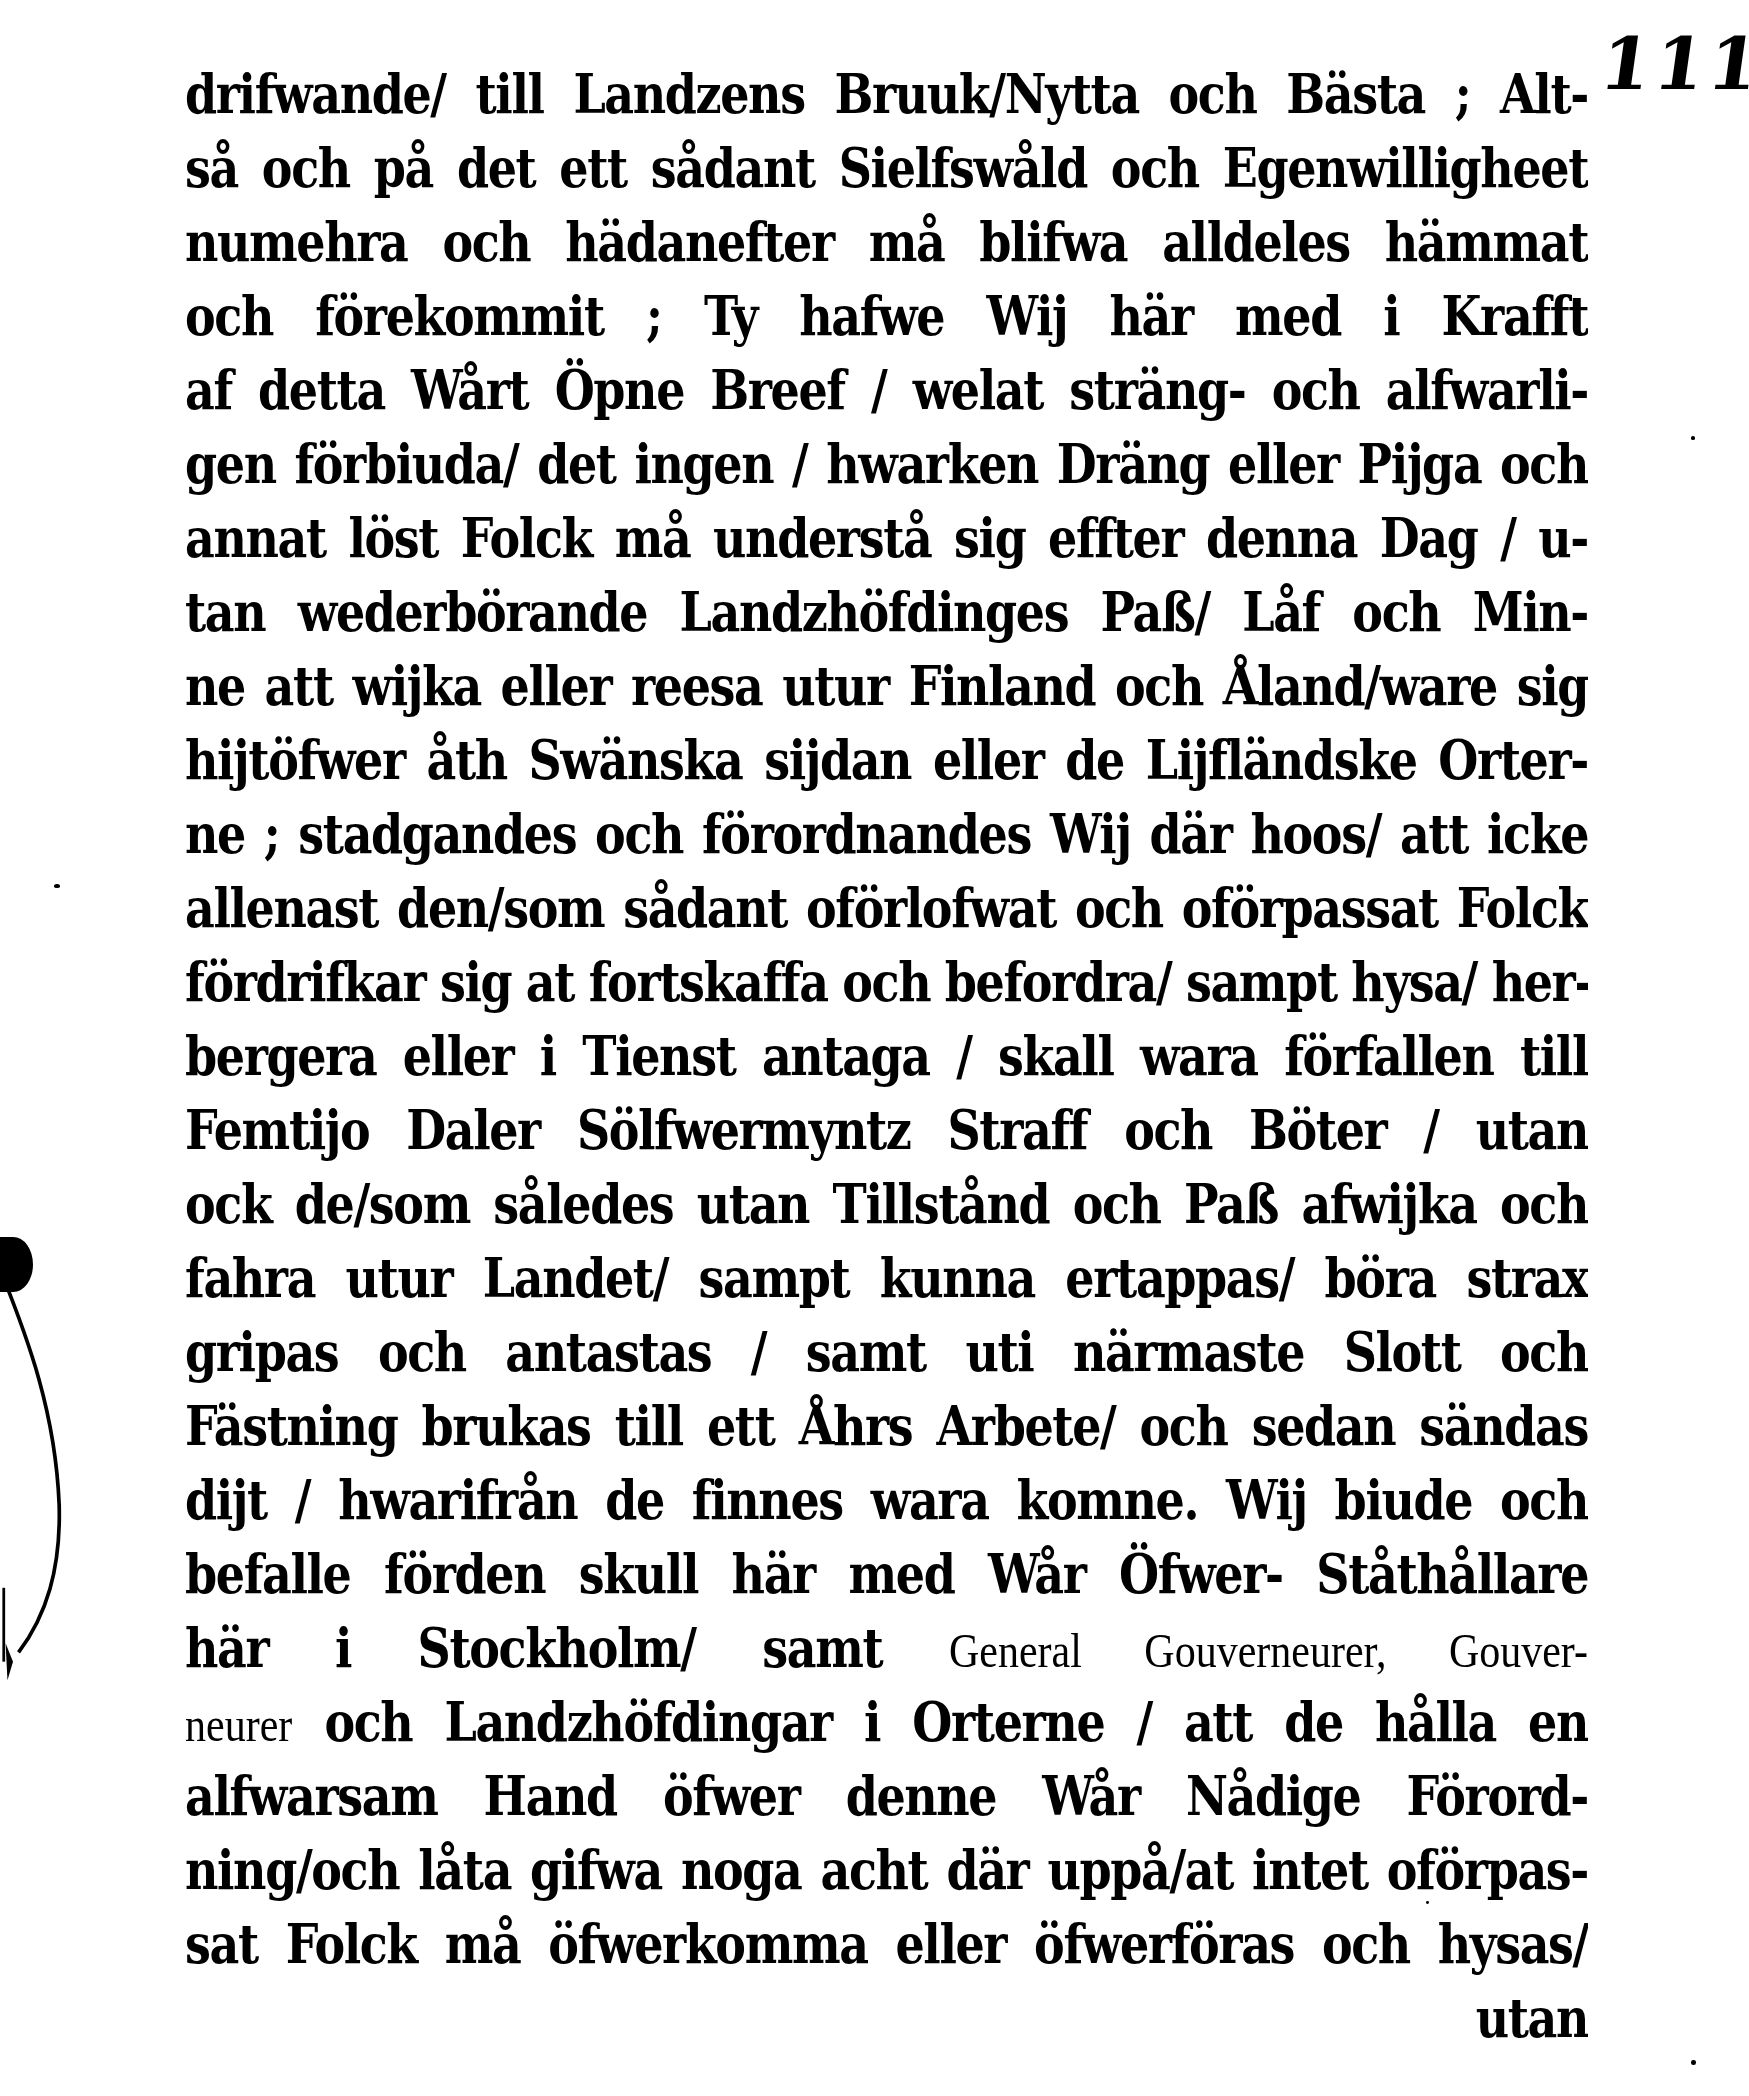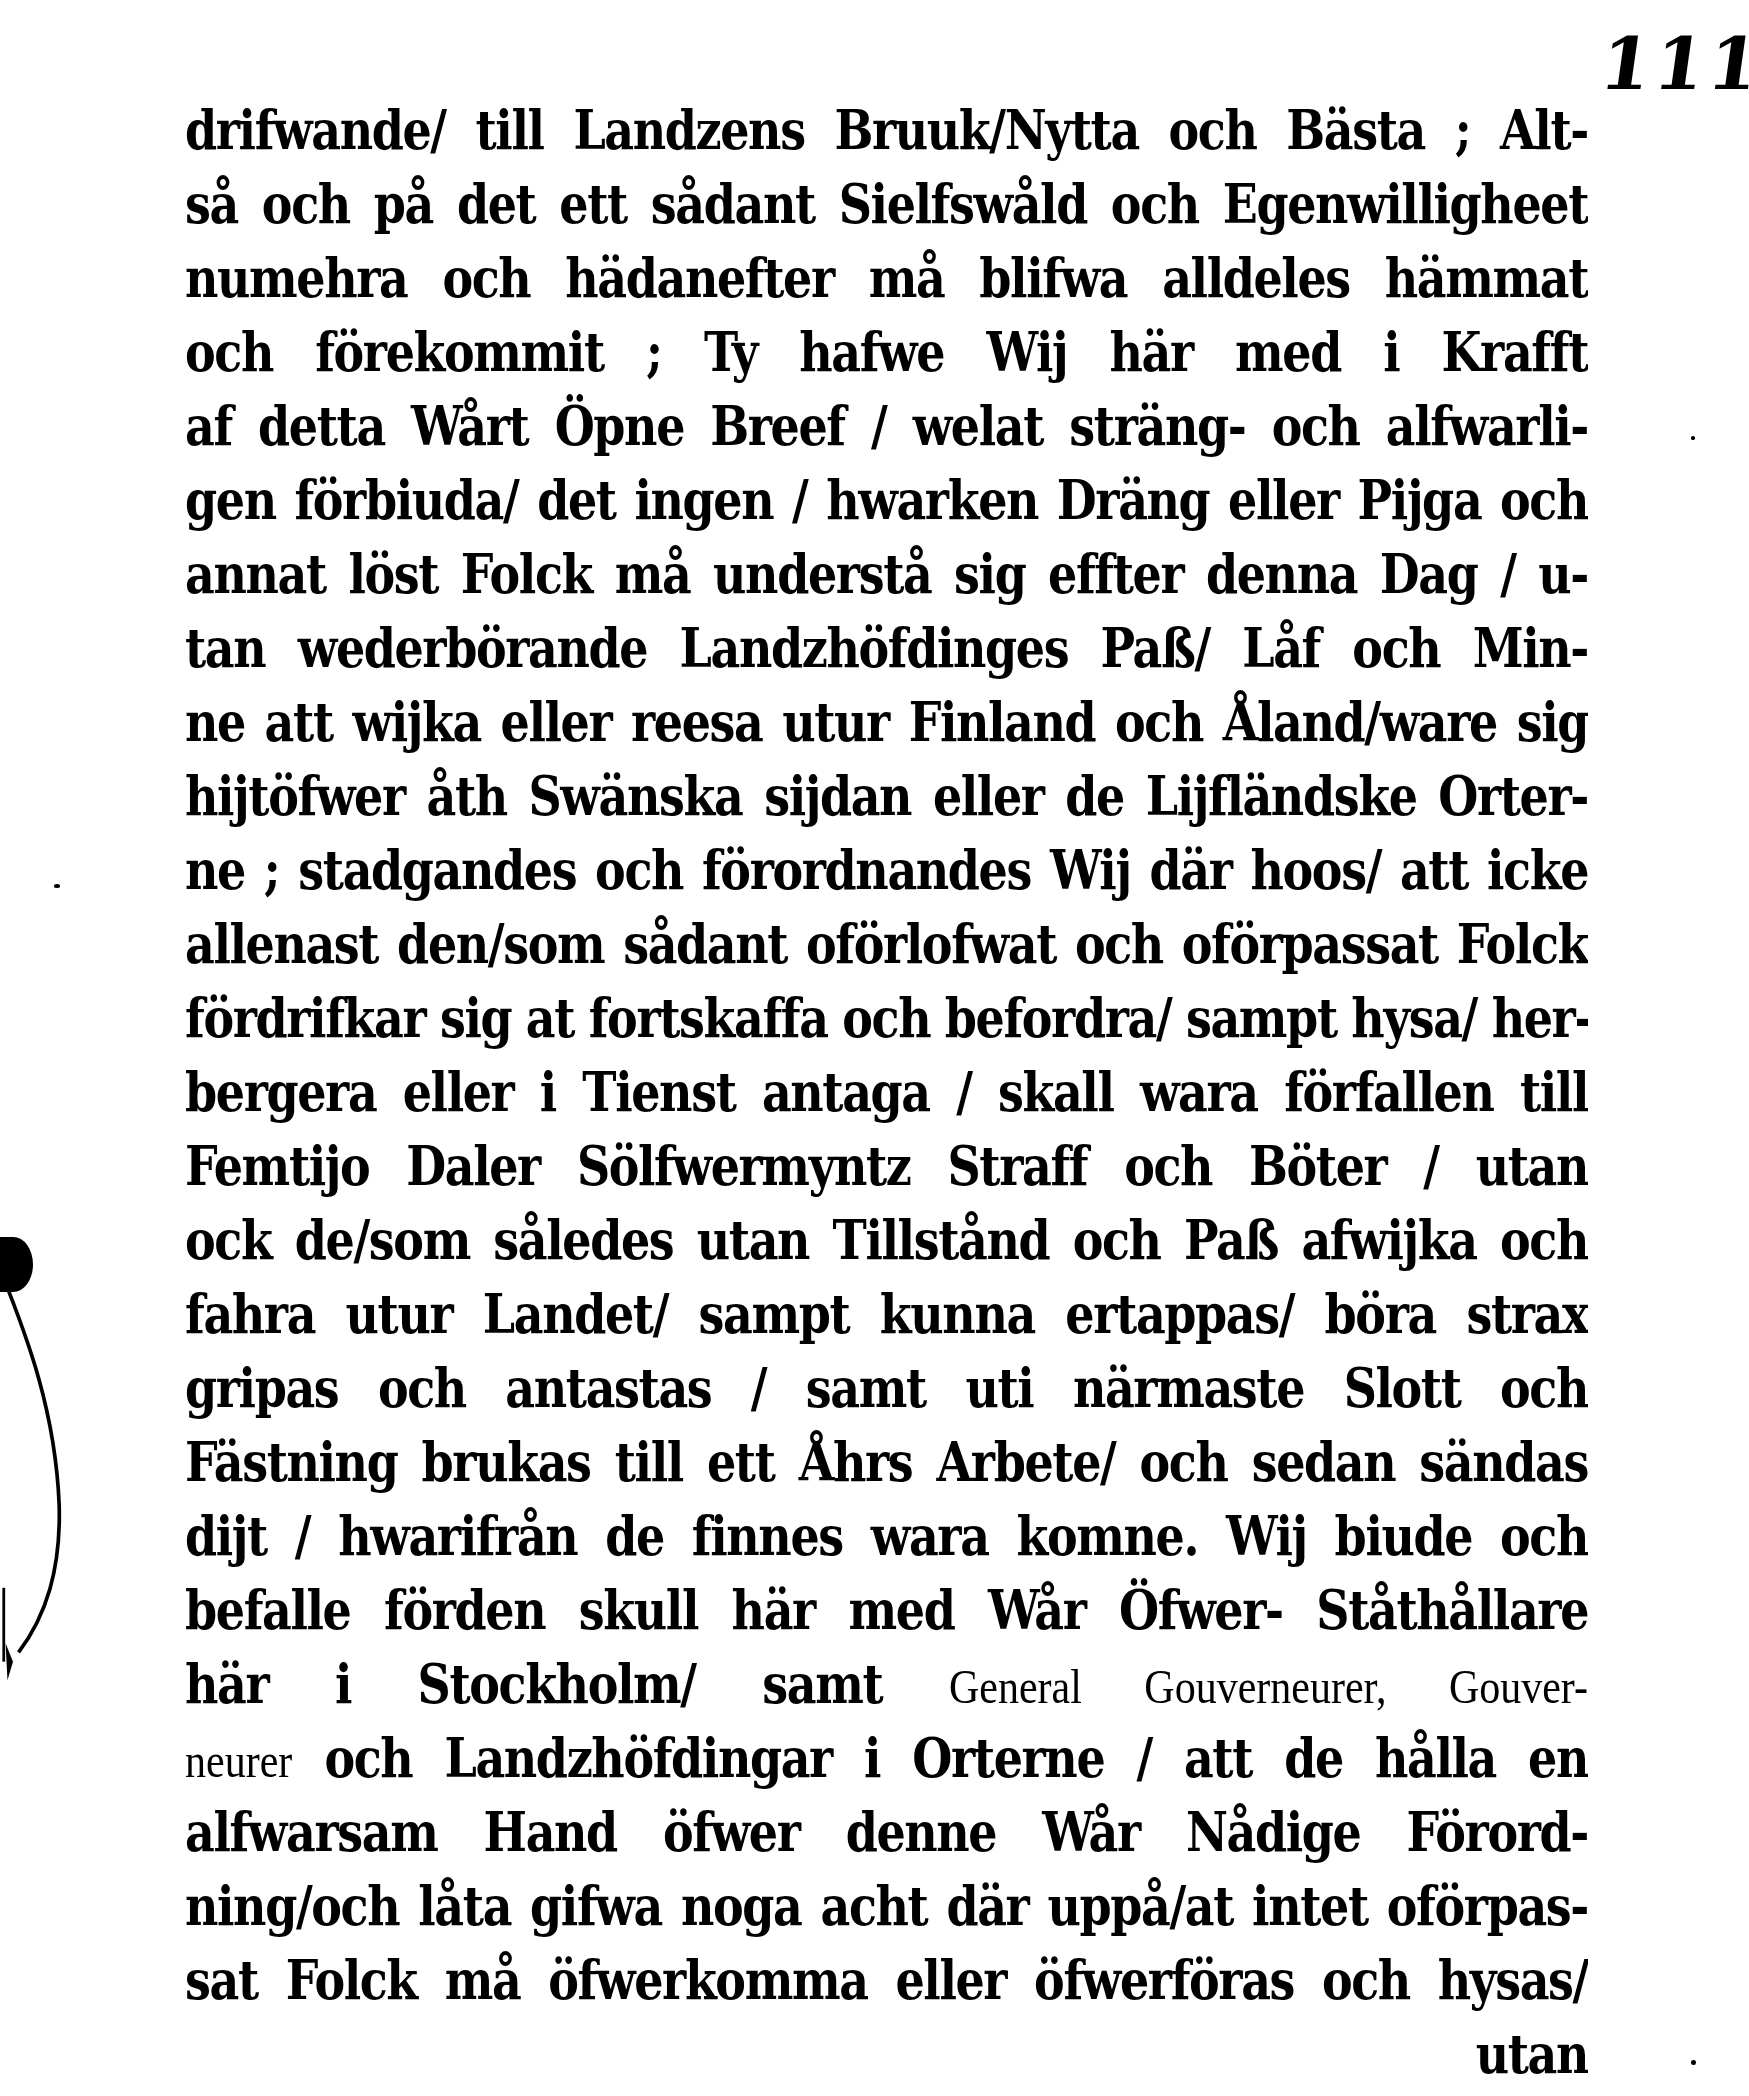--- a/index.html
+++ b/index.html
@@ -31,21 +31,20 @@
       font-weight: bold;
       letter-spacing: 3.7px;
       transform: skewX(-8deg);
       line-height: 1;
     }
     .text-block {
       position: absolute;
       left: 185px;
       top: 57px;
       width: 1403px;
-      margin-top: 36px;
     }
     .line {
       display: block;
       height: 74px;
       line-height: 74px;
       font-family: "DejaVu Serif", "Liberation Serif", serif;
       font-weight: bold;
       font-size: 46px;
       text-align: justify;
       text-align-last: justify;

